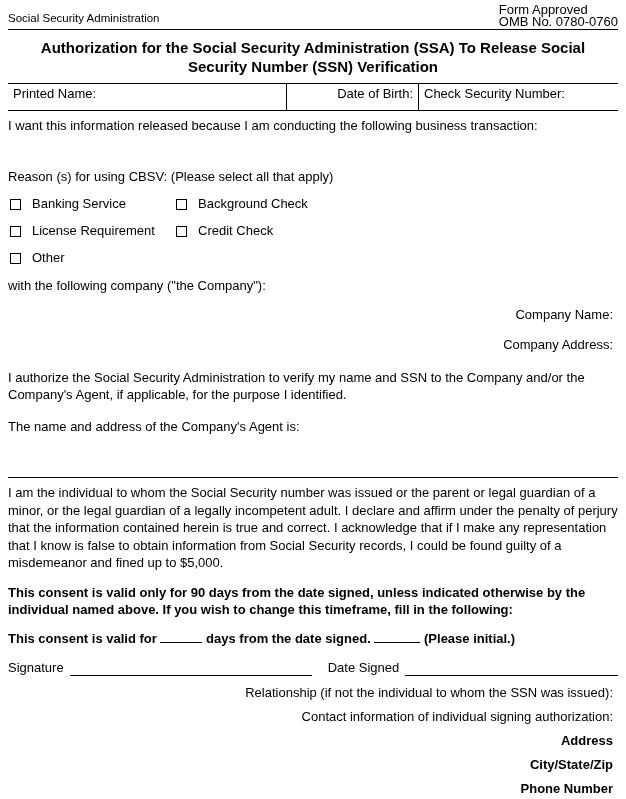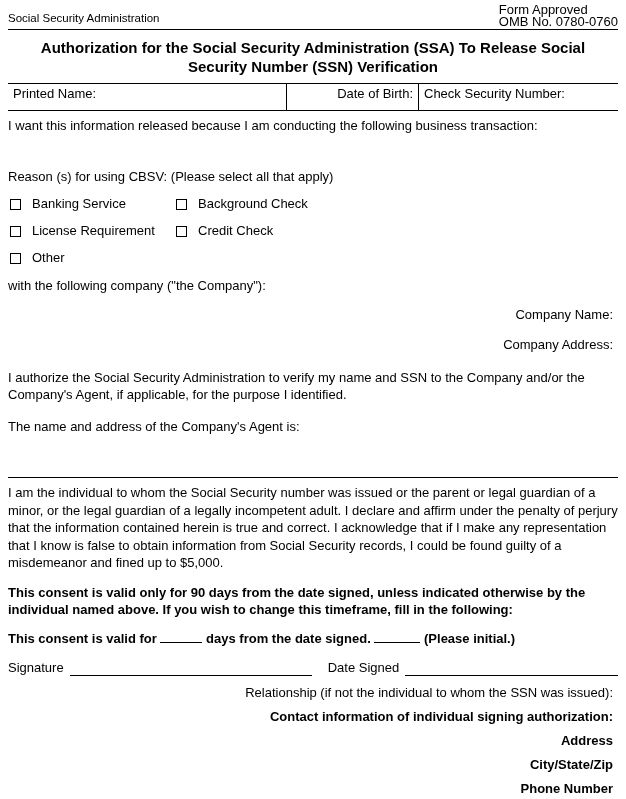--- a/index.html
+++ b/index.html
@@ -55,21 +55,21 @@
   .blank.days { width:42px; }
   .blank.init { width:46px; }
 
   .sig-row { display:flex; align-items:flex-end; margin-top:13px; }
   .sig-line { width:242px; border-bottom:1.2px solid #000; height:15px; margin-left:6px; }
   .date-lab { margin-left:16px; white-space:nowrap; }
   .date-line { flex:1; border-bottom:1.2px solid #000; height:15px; margin-left:6px; }
 
   .rel-row { margin-top:9px; padding-left:3px; }
   .contact-row { margin-top:7px; }
-  .contact-row .lab { font-weight:bold; }
+  .contact-row .lab { font-weight:normal; }
   .info-row { margin-top:7px; }
   .info-row .lab { font-weight:bold; }
 </style>
 </head>
 <body>
 
 <div class="page">
 
   <div class="hdr">
     <span class="agency">Social Security Administration</span>

